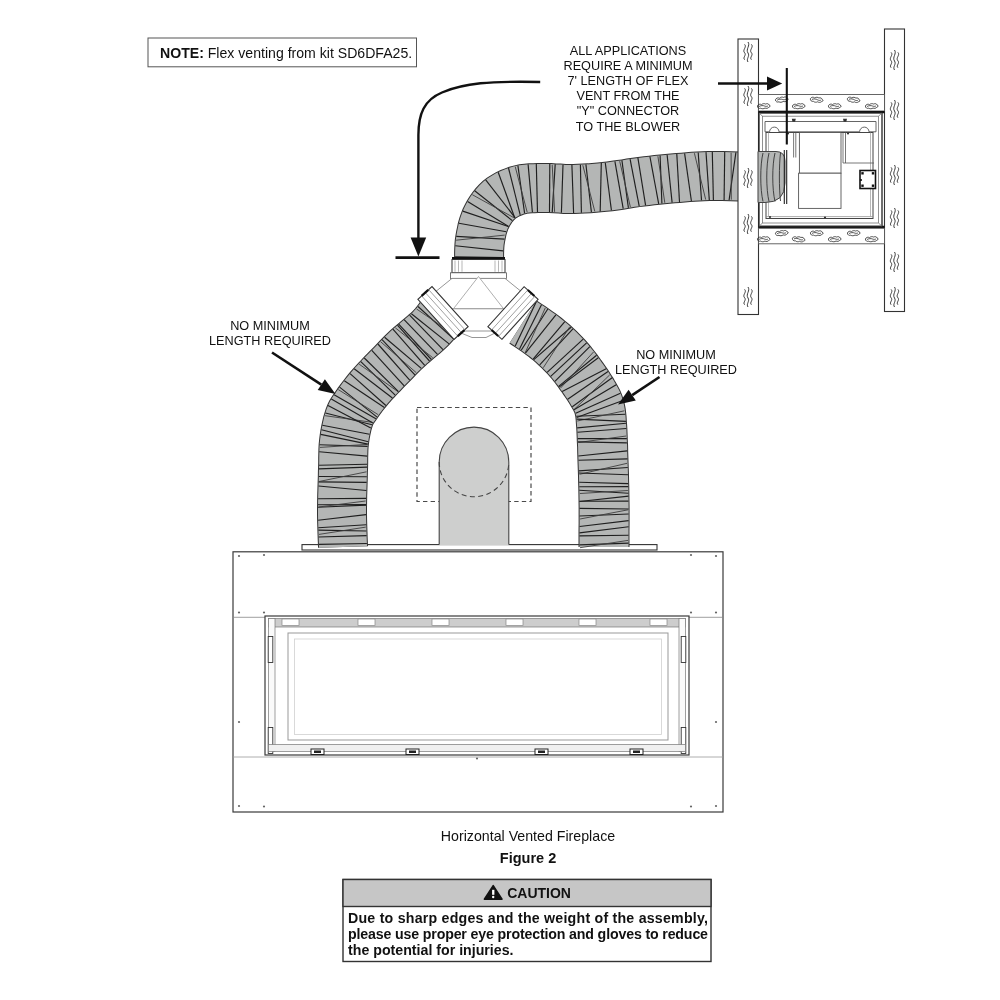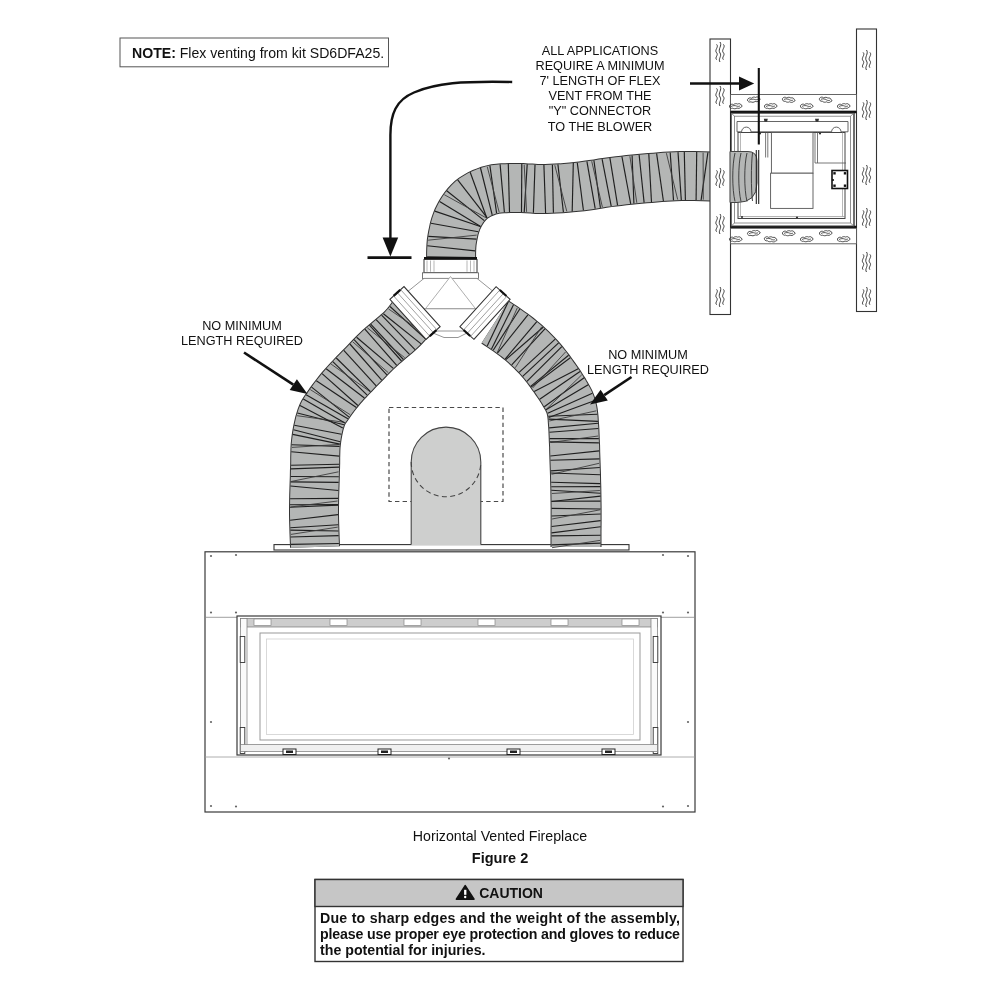--- a/index.html
+++ b/index.html
@@ -1,16 +1,16 @@
 <!DOCTYPE html>
 <html><head>
 <meta charset="utf-8">
 <style>
 html,body{margin:0;padding:0;background:#fff;}
-#page{width:820px;height:1000px;position:relative;background:#fff;}
+#page{width:820px;height:1000px;position:relative;background:#fff;padding-left:28px;}
 svg text{font-family:"Liberation Sans",sans-serif;fill:#111;}
 </style>
 </head>
 <body>
 <div id="page">
 <svg width="1000" height="1000" viewBox="0 0 1000 1000">
 
 <g>
         <rect x="274" y="544.6" width="355" height="5.4" fill="#fff" stroke="#333" stroke-width="1.1"></rect>
       </g>

